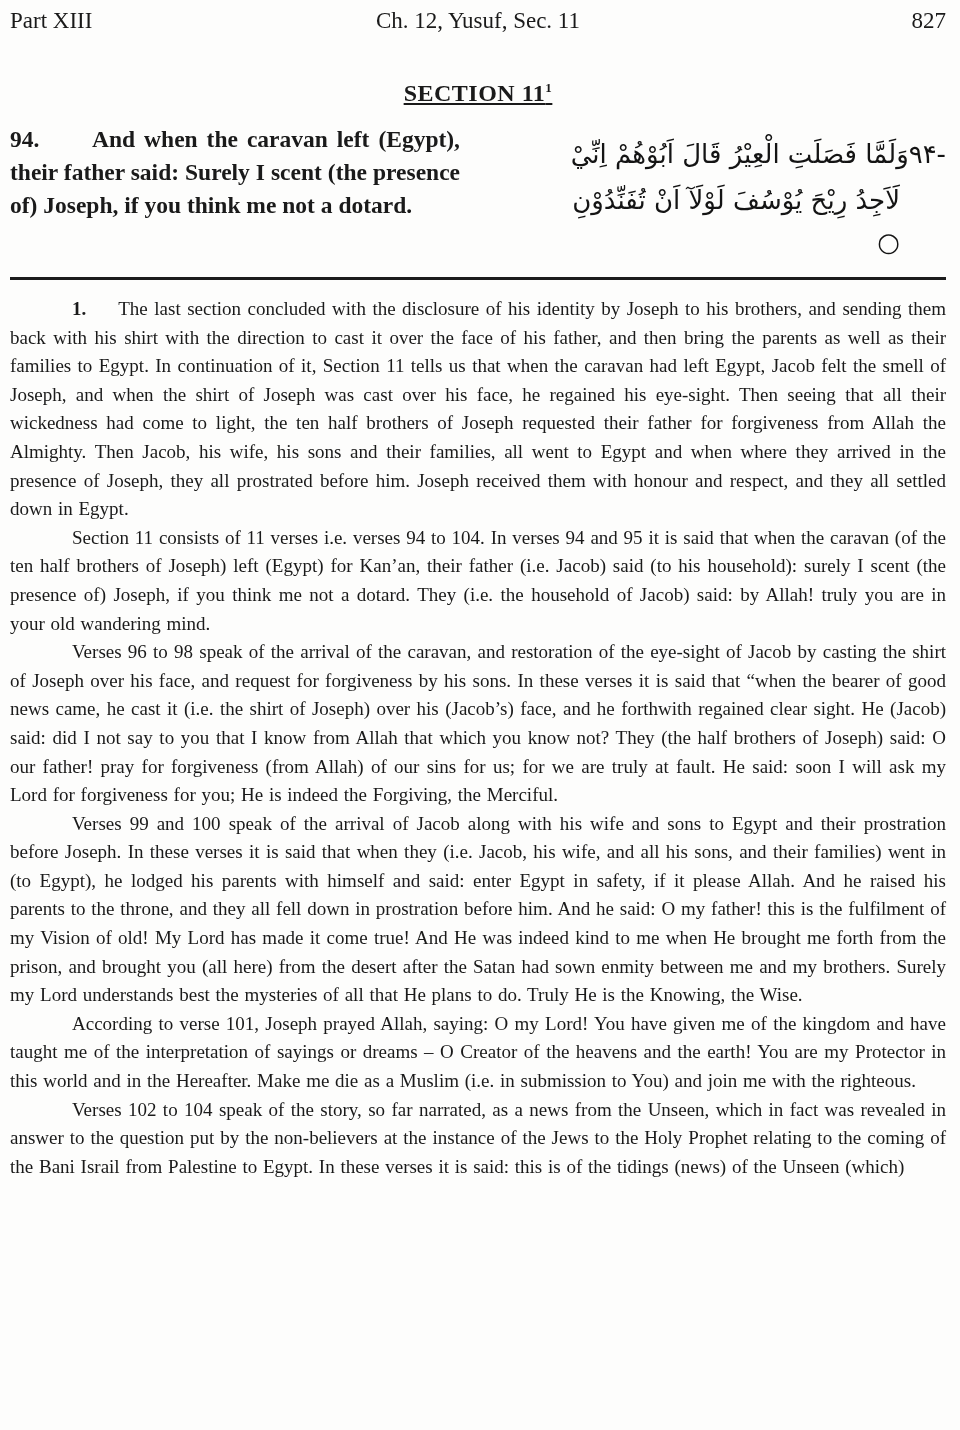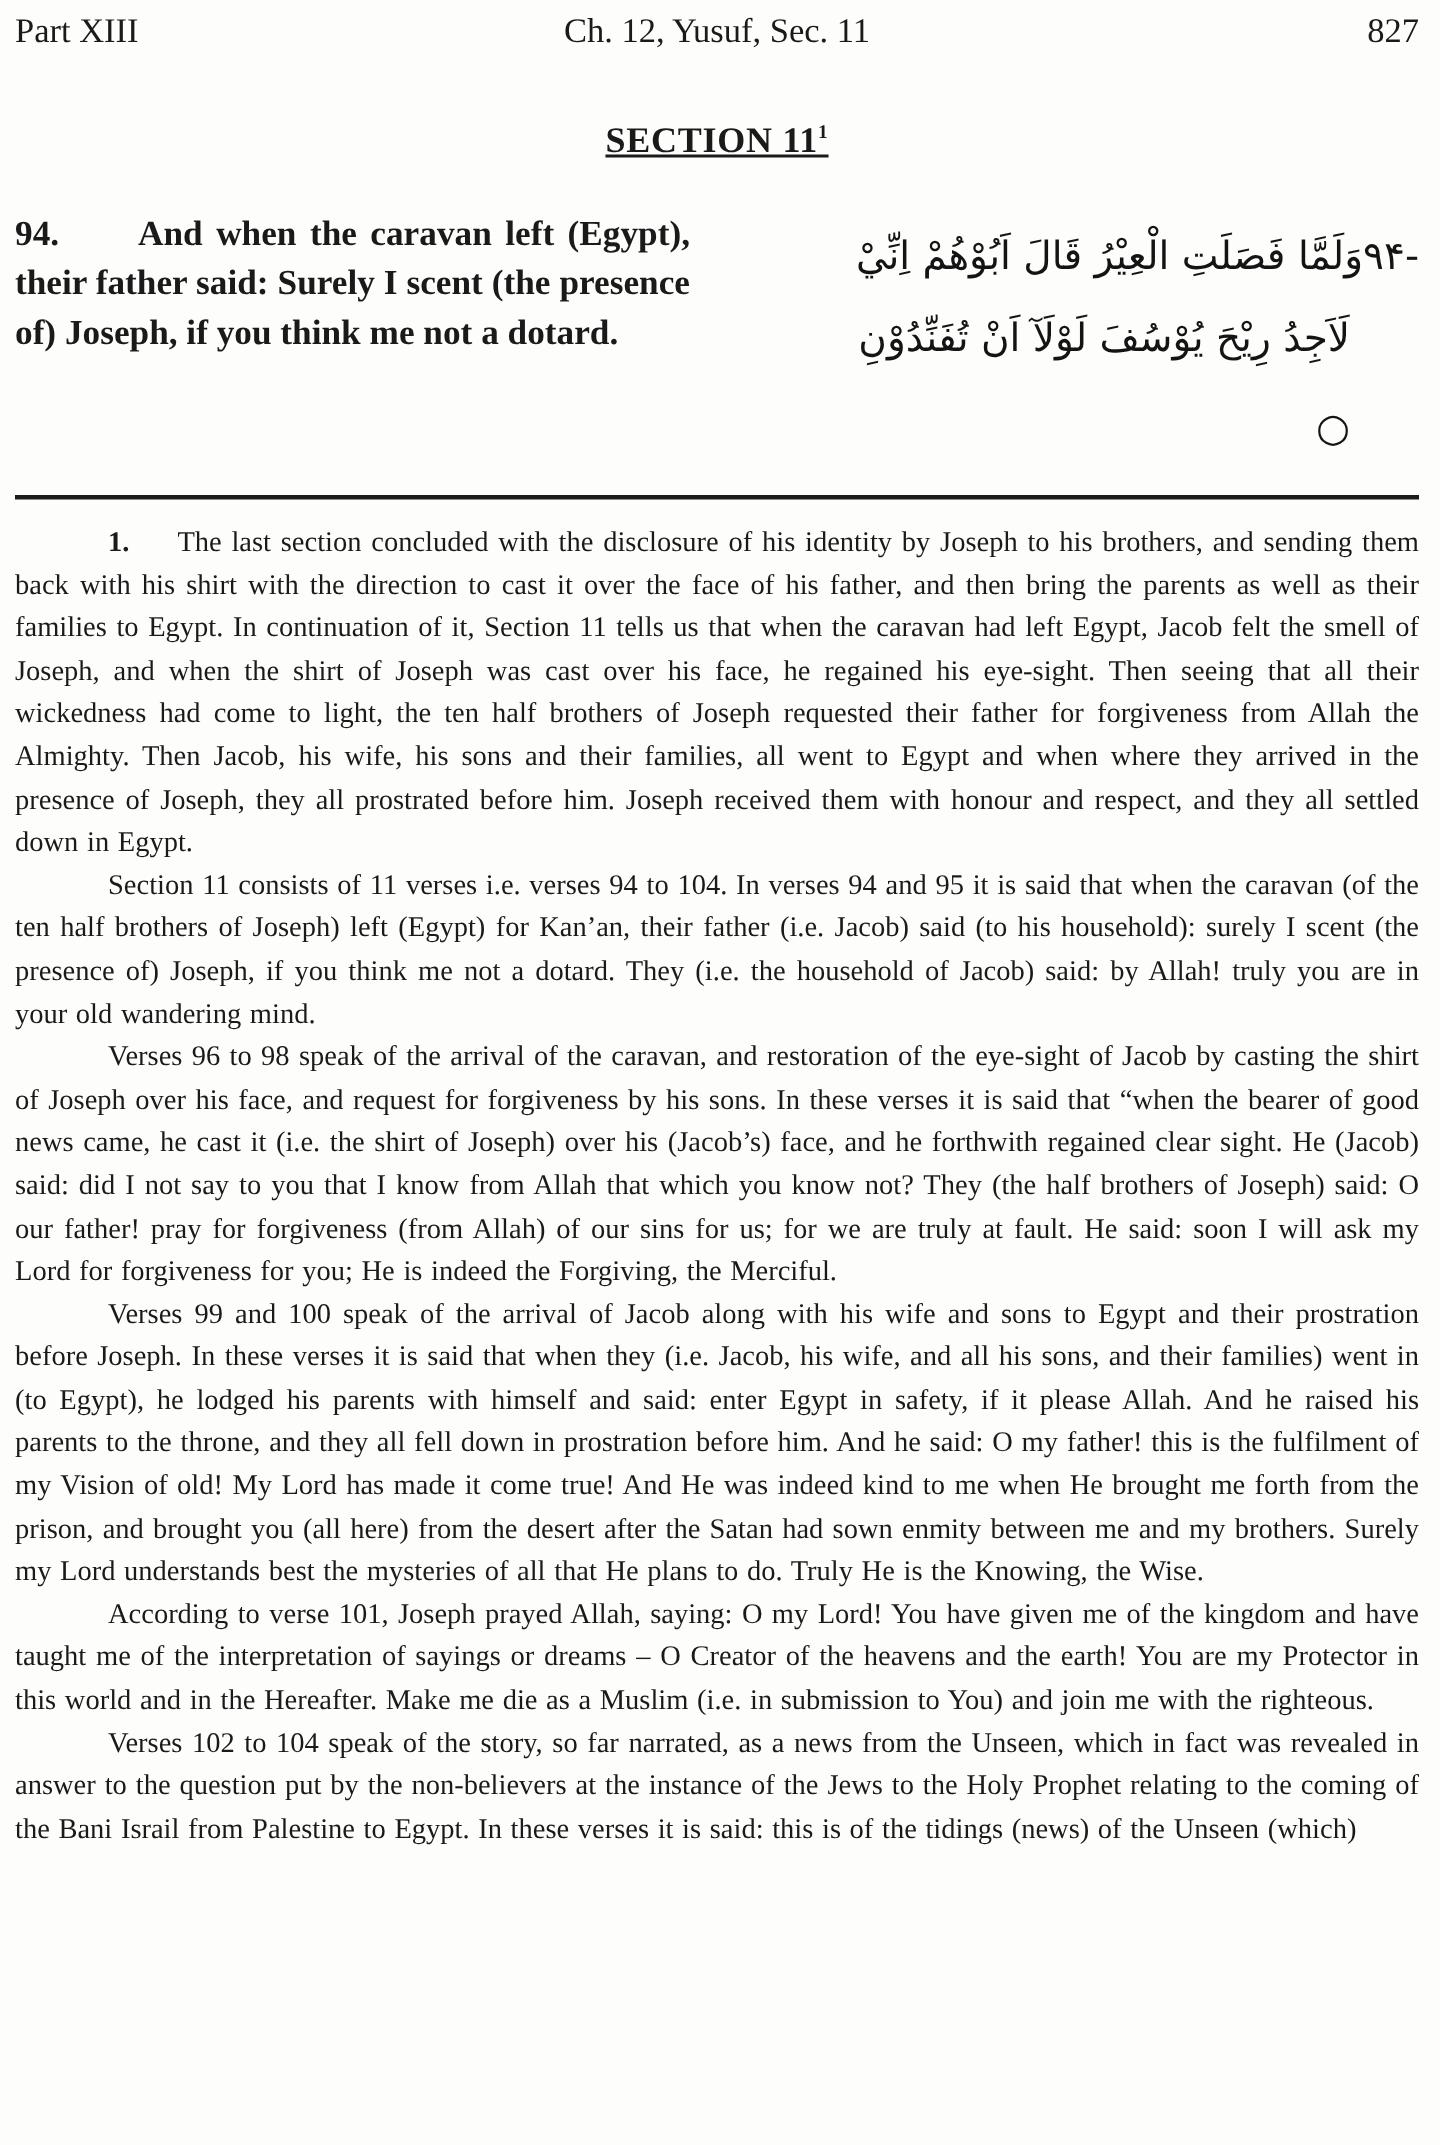--- a/index.html
+++ b/index.html
@@ -14,35 +14,35 @@
   .hdr { display:flex; align-items:baseline; font-size:23px; }
   .hdr-left  { width:225px; }
   .hdr-center{ flex:1; text-align:center; }
   .hdr-right { width:225px; text-align:right; }
 
   
   .section-h { text-align:center; margin:46px 0 0 0; font-size:24px; font-weight:700; letter-spacing:.5px;text-decoration:underline; }
   .section-h sup { font-size:13px; }
 
   
-  .verse-row { display:flex; margin-top:32px; }
+  .verse-row { display:flex; margin-top:16px; }
   .verse-en {
     width:450px; margin:0;
     font-size:23.5px; font-weight:700; line-height:33px;
     text-align:justify;
   }
   .vnum { display:inline-block; width:82px; }
   .verse-ar {
     flex:1; padding-left:56px; margin-top:6px;
     font-family:"DejaVu Sans", sans-serif; font-weight:400;
     font-size:26px; color:#141414;
   }
   .ar-line1 { direction:rtl; text-align:right; line-height:50px; }
   .ar-num   { unicode-bidi:embed; }
-  .ar-line2 { direction:rtl; text-align:right; padding-left:28px; padding-right:46px; line-height:60px; }
+  .ar-line2 { direction:rtl; text-align:right; padding-left:28px; padding-right:46px; line-height:42px; }
 
   
   .rule { border:0; border-top:3px solid #1c1c1c; margin:14px 0 0 0; }
 
   
   .commentary { margin-top:15px; }
   .para {
     margin:0; font-size:19px; line-height:28.6px;
     text-align:justify; text-indent:62px; word-spacing:1px;
   }

